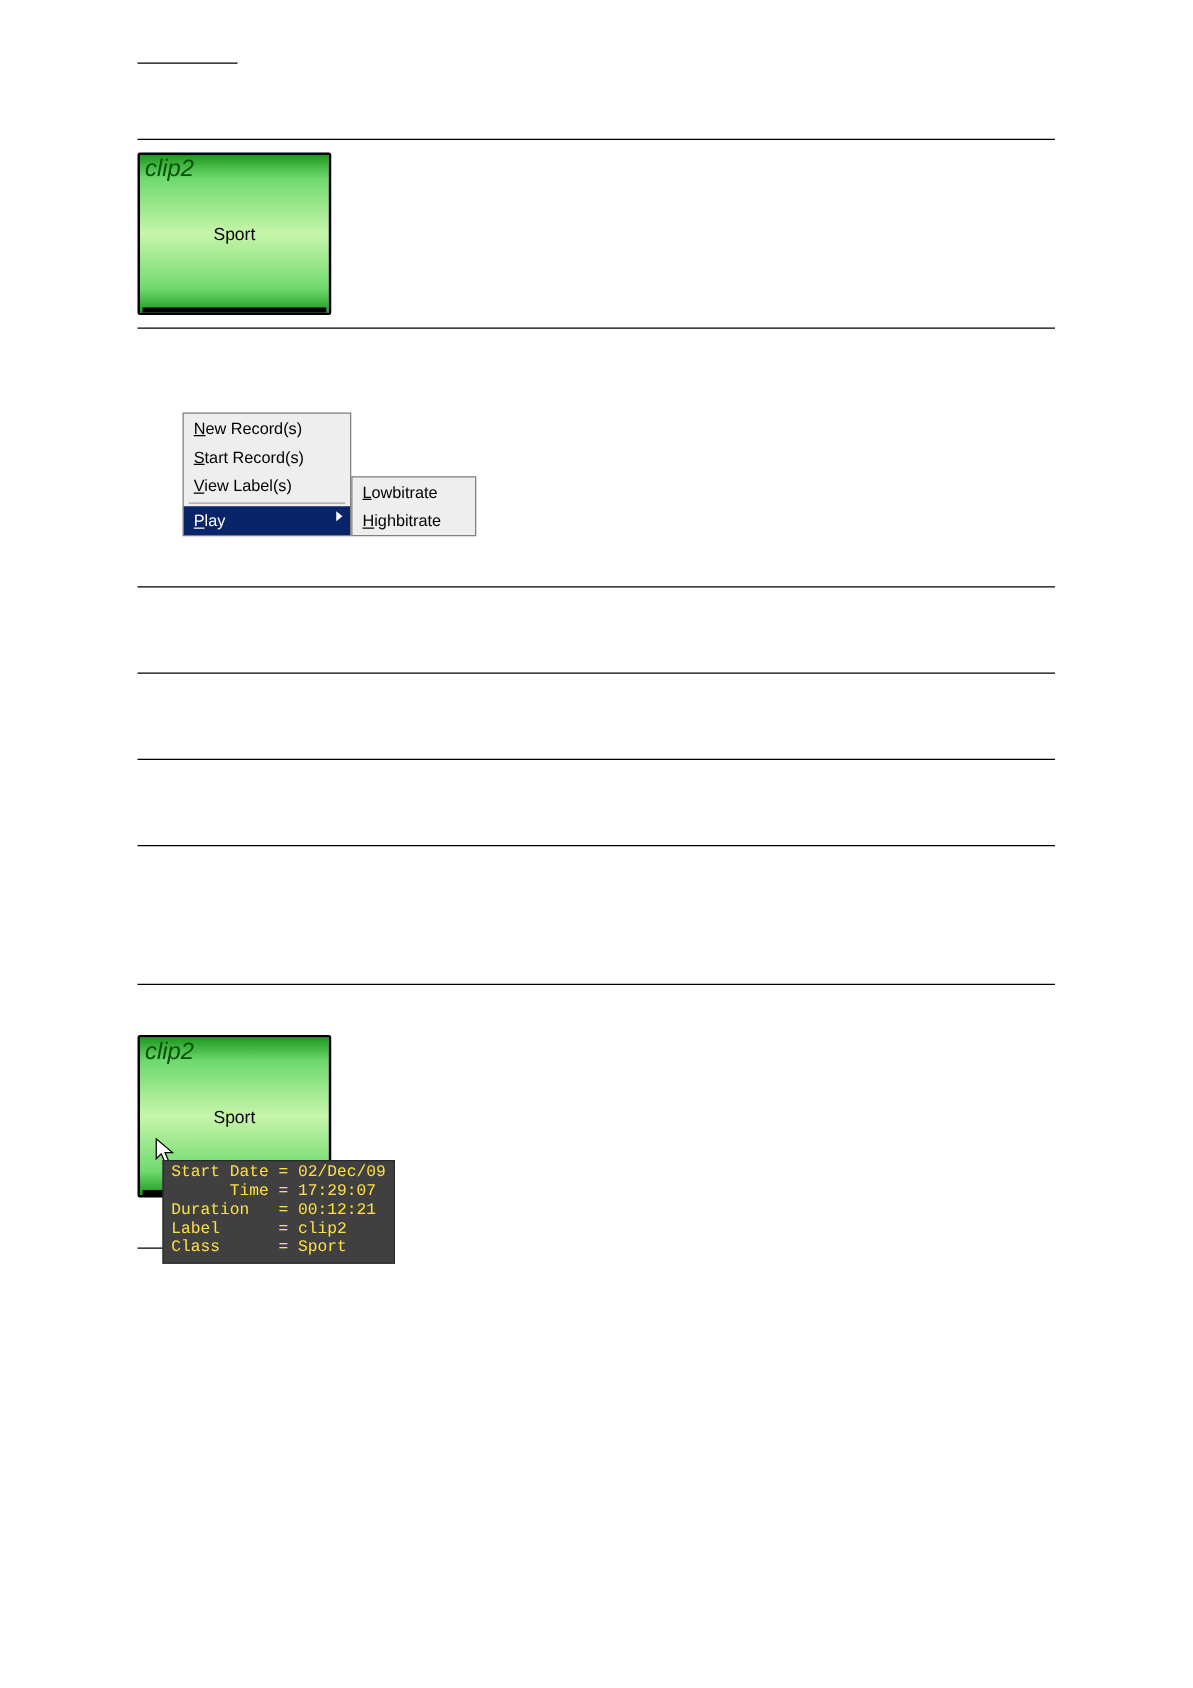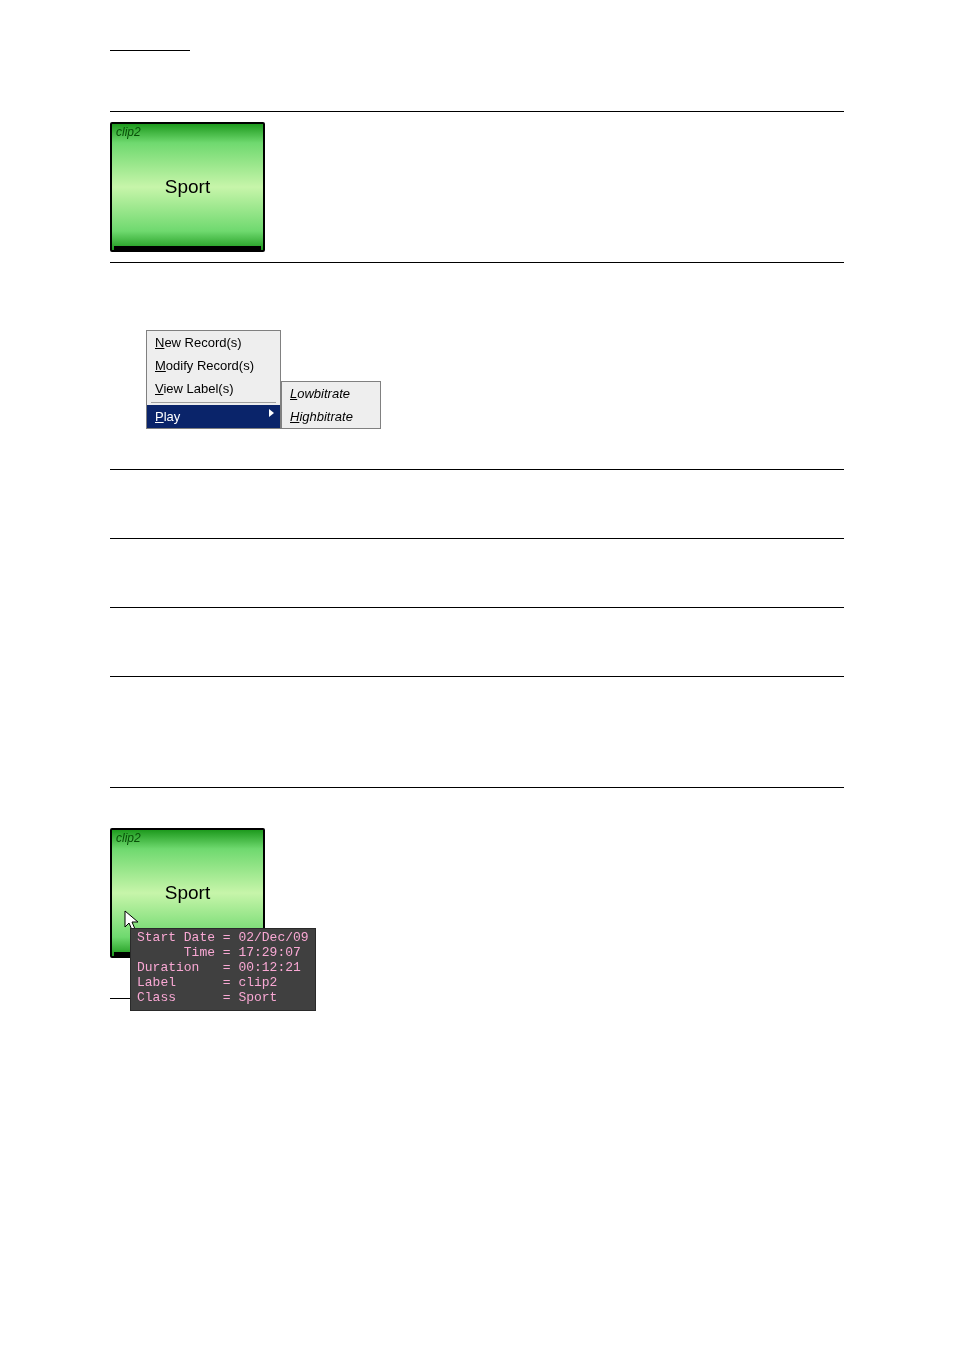--- a/index.html
+++ b/index.html
@@ -6,39 +6,39 @@
   body { background: #fff; font-family: Arial, Helvetica, sans-serif; color: #000; width: 954px; }
   .page { padding: 50px 110px 60px 110px; }
   .topline { border-top: 1px solid #000; width: 80px; margin-bottom: 60px; }
   .block { margin-bottom: 40px; }
   .divider { border-top: 1px solid #000; margin: 10px 0; }
   .clip-card {
     width: 155px; height: 130px; position: relative; border: 2px solid #000;
     background: linear-gradient(180deg, #1e9a1e 0%, #6fd96f 15%, #c7f5aa 50%, #6fd96f 85%, #1e9a1e 100%);
     border-radius: 2px;
   }
-  .clip-title { font-style: italic; color: #084f08; font-size: 12px; padding: 1px 4px; }
-  .clip-center { position:absolute; top:50%; left:0; right:0; text-align:center; transform:translateY(-50%); font-size:19px; color:#000; }
+  .clip-title { font-style: italic; color: #084f08; font-size: 19px; padding: 1px 4px; }
+  .clip-center { position:absolute; top:50%; left:0; right:0; text-align:center; transform:translateY(-50%); font-size:14px; color:#000; }
   .clip-bottom-bar { position:absolute; left:2px; right:2px; bottom:0; height:4px; background:#000; }
   .clip-wrap { display:flex; }
   .menu-context {
     width:135px; border:1px solid #808080; background:#eee; font-size:13px;
   }
   .menu-context .row { padding:4px 8px; color:#000; }
   .menu-context hr { border:none; border-top:1px solid #a0a0a0; margin:2px 4px; }
   .menu-context .row.selected { background:#0a246a; color:#fff; display:flex; justify-content:space-between; padding:4px 6px 4px 8px; }
   .arrow { width:0; height:0; border-top:4px solid transparent; border-bottom:4px solid transparent; border-left:5px solid #fff; }
   .submenu { width:100px; border:1px solid #808080; background:#eee; font-size:13px; }
   .submenu .row { padding:4px 8px; }
   .underline-first::first-letter { text-decoration: underline; }
   .menu-wrap { display:flex; align-items:flex-end;padding-left:36px; }
-  .menu-wrap .submenu { margin-top:78px;font-style:italic; }
+  .menu-wrap .submenu { margin-top:78px; }
   .cursor-svg { position:absolute; left:12px; top:80px; }
   .tooltip-box {
-    background:#404040; color:#f9a8d4; font-family: "Courier New", monospace;
+    background:#404040; color:#fde047; font-family: "Courier New", monospace;
     font-size:13px; line-height:1.15; padding:2px 6px 4px 6px; white-space:pre;
     border:1px solid #2a2a2a;
   }
   .fig2-wrap { position:relative; width:260px; }
   .fig2-wrap .clip-card { z-index:1; }
   .fig2-wrap .tooltip-box { position:absolute; left:20px; top:100px; z-index:2; }
   .botline { border-top:1px solid #000; width:80px; margin-top:40px; }
   .tbl-row { height:48px; }
 </style>
 </head>
@@ -56,21 +56,21 @@
         <div class="clip-bottom-bar"></div>
       </div>
     </div>
     <div class="divider"></div>
   </div>
 
   <div class="block">
     <div class="menu-wrap">
       <div class="menu-context">
         <div class="row underline-first">New Record(s)</div>
-        <div class="row underline-first">Modify Record(s)</div>
+        <div class="row underline-first">Start Record(s)</div>
         <div class="row underline-first">View Label(s)</div>
         <hr>
         <div class="row selected">
           <span class="underline-first">Play</span>
           <span class="arrow"></span>
         </div>
       </div>
       <div class="submenu">
         <div class="row underline-first">Lowbitrate</div>
         <div class="row underline-first">Highbitrate</div>

